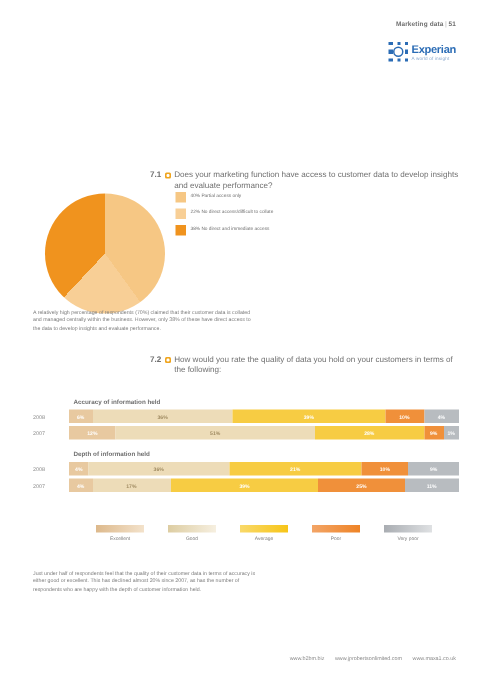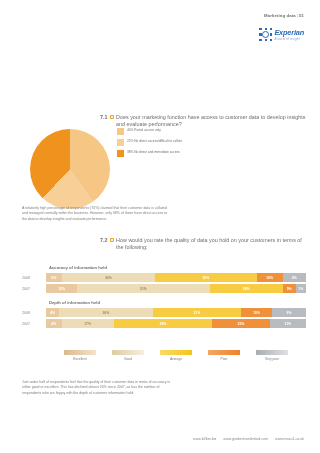--- a/index.html
+++ b/index.html
@@ -61,21 +61,20 @@
     left: 2.6px;
     top: 2.6px;
     width: 7.4px;
     height: 7.4px;
     border: 1.5px solid #2b6cb5;
     border-radius: 50%;
     box-sizing: border-box;
   }
   .brand-text {
     padding-top: 1px;
-    font-style: italic;
   }
   .brand-name {
     font-size: 7.4px;
     color: #2b6cb5;
     font-weight: bold;
     letter-spacing: -.2px;
     line-height: 8px;
   }
   .brand-tag {
     font-size: 3.1px;

